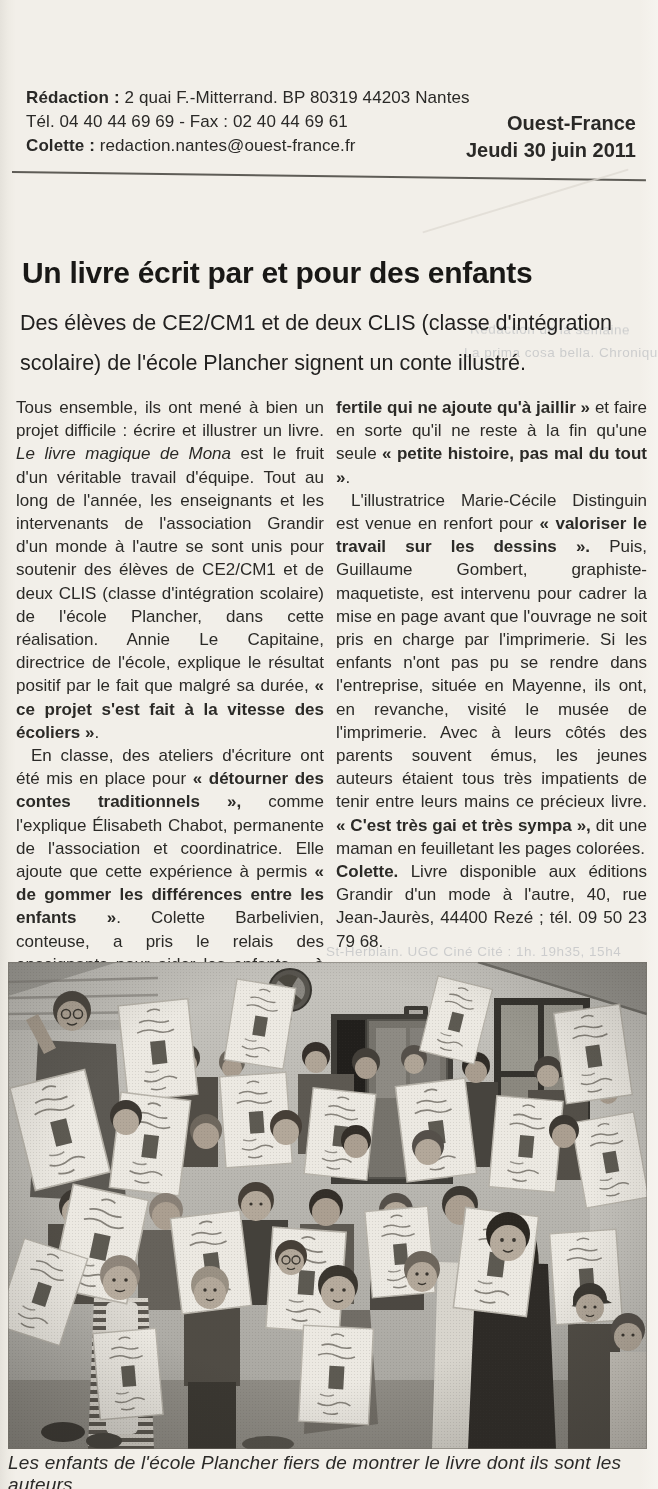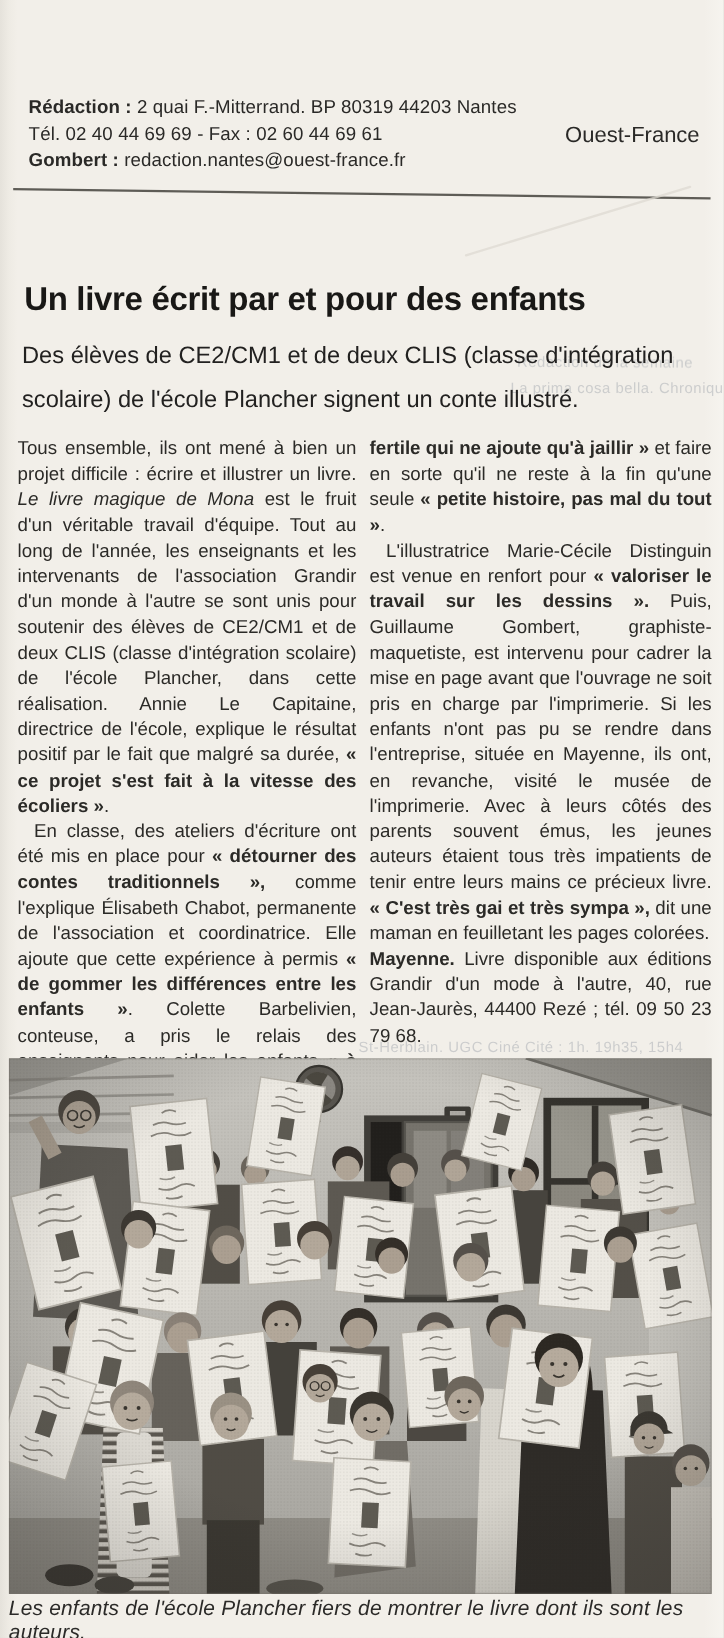--- a/index.html
+++ b/index.html
@@ -5,21 +5,21 @@
   html,body{margin:0;padding:0;background:#d8d5cf;}
   .page{
     position:relative;width:658px;height:1489px;overflow:hidden;
     background:linear-gradient(90deg,#e5e2db 0,#eeebe4 8px,#f2efe9 16px,#f2efe9 640px,#f6f4ef 658px);
     font-family:"Liberation Sans",sans-serif;
   }
   .run-b{font-weight:bold;}
   .run-i{font-style:italic;}
   .masthead-left{position:absolute;left:26px;top:86px;font-size:17px;line-height:24px;color:#2a2927;letter-spacing:.1px;}
   .masthead-left div{white-space:nowrap;}
-  .masthead-right{position:absolute;right:22px;top:110px;text-align:right;font-size:20px;line-height:27px;color:#2a2927;}
+  .masthead-right{position:absolute;right:22px;top:110px;text-align:right;font-size:20px;line-height:27px;color:#2a2927;font-weight:bold;}
   .rule{position:absolute;left:12px;top:171px;width:634px;height:2px;background:#4e4b46;transform:rotate(.75deg);transform-origin:left center;opacity:.9;}
   .crease{position:absolute;left:418px;top:200px;width:215px;height:2px;background:#ddd9d1;transform:rotate(-17deg);opacity:.75;border-radius:2px;}
   .headline{position:absolute;left:20px;top:254px;width:620px;font-size:30px;font-weight:bold;letter-spacing:-.3px;color:#191816;}
   .standfirst{position:absolute;left:20px;top:303px;width:598px;font-size:21.5px;line-height:40px;color:#222120;}
   .col{position:absolute;top:396px;width:308px;height:594px;font-size:17px;line-height:23.2px;text-align:justify;color:#2b2a27;overflow:hidden;}
   .col p{margin:0;}
   .col-left{left:16px;}
   .col-right{left:336px;width:311px;}
   .p-indent{text-indent:15px;}
   .contact{margin-top:18px;}
@@ -31,46 +31,47 @@
   .photo-wrap svg{display:block;}
   .caption{position:absolute;left:8px;top:1452px;width:642px;font-size:19px;font-style:italic;color:#2b2a28;letter-spacing:.2px;}
 </style>
 </head>
 <body>
 
 <div class="page">
 
   <div class="masthead-left">
     <div><span class="run-b">Rédaction : </span><span>2 quai F.-Mitterrand. BP 80319 44203 Nantes</span></div>
-    <div>Tél. 02 40 44 69 69 - Fax : 02 60 44 69 61</div>
-    <div><span class="run-b">Gombert : </span><span>redaction.nantes@ouest-france.fr</span></div>
+    <div>Tél. 04 40 44 69 69 - Fax : 02 40 44 69 61</div>
+    <div><span class="run-b">Colette : </span><span>redaction.nantes@ouest-france.fr</span></div>
   </div>
   <div class="masthead-right">
     <div>Ouest-France</div>
+    <div>Jeudi 30 juin 2011</div>
   </div>
 
   <div class="rule"></div>
   <div class="crease"></div>
 
   <div class="ghost ghost1">Rédaction de la semaine</div>
   <div class="ghost ghost2">La prima cosa bella. Chronique de l'ado</div>
   <div class="ghost ghost3">St-Herblain. UGC Ciné Cité : 1h. 19h35, 15h4</div>
 
   <h1 class="headline" style="margin:2px;">Un livre écrit par et pour des enfants</h1>
   <div class="standfirst">Des élèves de CE2/CM1 et de deux CLIS (classe d'intégration scolaire) de l'école Plancher signent un conte illustré.</div>
 
   <div class="col col-left">
     <p><span>Tous ensemble, ils ont mené à bien un projet difficile : écrire et illustrer un livre. </span><span class="run-i">Le livre magique de Mona</span><span> est le fruit d'un véritable travail d'équipe. Tout au long de l'année, les enseignants et les intervenants de l'association Grandir d'un monde à l'autre se sont unis pour soutenir des élèves de CE2/CM1 et de deux CLIS (classe d'intégration scolaire) de l'école Plancher, dans cette réalisation. Annie Le Capitaine, directrice de l'école, explique le résultat positif par le fait que malgré sa durée, </span><span class="run-b">« ce projet s'est fait à la vitesse des écoliers »</span><span>.</span></p>
     <p class="p-indent"><span>En classe, des ateliers d'écriture ont été mis en place pour </span><span class="run-b">« détourner des contes traditionnels »,</span><span> comme l'explique Élisabeth Chabot, permanente de l'association et coordinatrice. Elle ajoute que cette expérience à permis </span><span class="run-b">« de gommer les différences entre les enfants »</span><span>. Colette Barbelivien, conteuse, a pris le relais des enseignants pour aider les enfants </span><span class="run-b">« à dompter une imagination</span></p>
   </div>
 
   <div class="col col-right">
     <p><span class="run-b">fertile qui ne ajoute qu'à jaillir »</span><span> et faire en sorte qu'il ne reste à la fin qu'une seule </span><span class="run-b">« petite histoire, pas mal du tout »</span><span>.</span></p>
     <p class="p-indent"><span>L'illustratrice Marie-Cécile Distinguin est venue en renfort pour </span><span class="run-b">« valoriser le travail sur les dessins ».</span><span> Puis, Guillaume Gombert, graphiste-maquetiste, est intervenu pour cadrer la mise en page avant que l'ouvrage ne soit pris en charge par l'imprimerie. Si les enfants n'ont pas pu se rendre dans l'entreprise, située en Mayenne, ils ont, en revanche, visité le musée de l'imprimerie. Avec à leurs côtés des parents souvent émus, les jeunes auteurs étaient tous très impatients de tenir entre leurs mains ce précieux livre. </span><span class="run-b">« C'est très gai et très sympa »,</span><span> dit une maman en feuilletant les pages colorées.</span></p>
-    <p class="contact"><span class="run-b">Mayenne.</span><span> Livre disponible aux éditions Grandir d'un mode à l'autre, 40, rue Jean-Jaurès, 44400 Rezé ; tél. 09 50 23 79 68.</span></p>
+    <p class="contact"><span class="run-b">Colette.</span><span> Livre disponible aux éditions Grandir d'un mode à l'autre, 40, rue Jean-Jaurès, 44400 Rezé ; tél. 09 50 23 79 68.</span></p>
   </div>
 
   <div class="photo-wrap">
     <svg width="639" height="487" viewBox="0 0 639 487" xmlns="http://www.w3.org/2000/svg">
       <defs>
         <linearGradient id="wallG" x1="0" y1="0" x2="0" y2="1">
           <stop offset="0" stop-color="#c6c4be"></stop>
           <stop offset="0.6" stop-color="#b4b2ac"></stop>
           <stop offset="1" stop-color="#a6a49e"></stop>
         </linearGradient>

